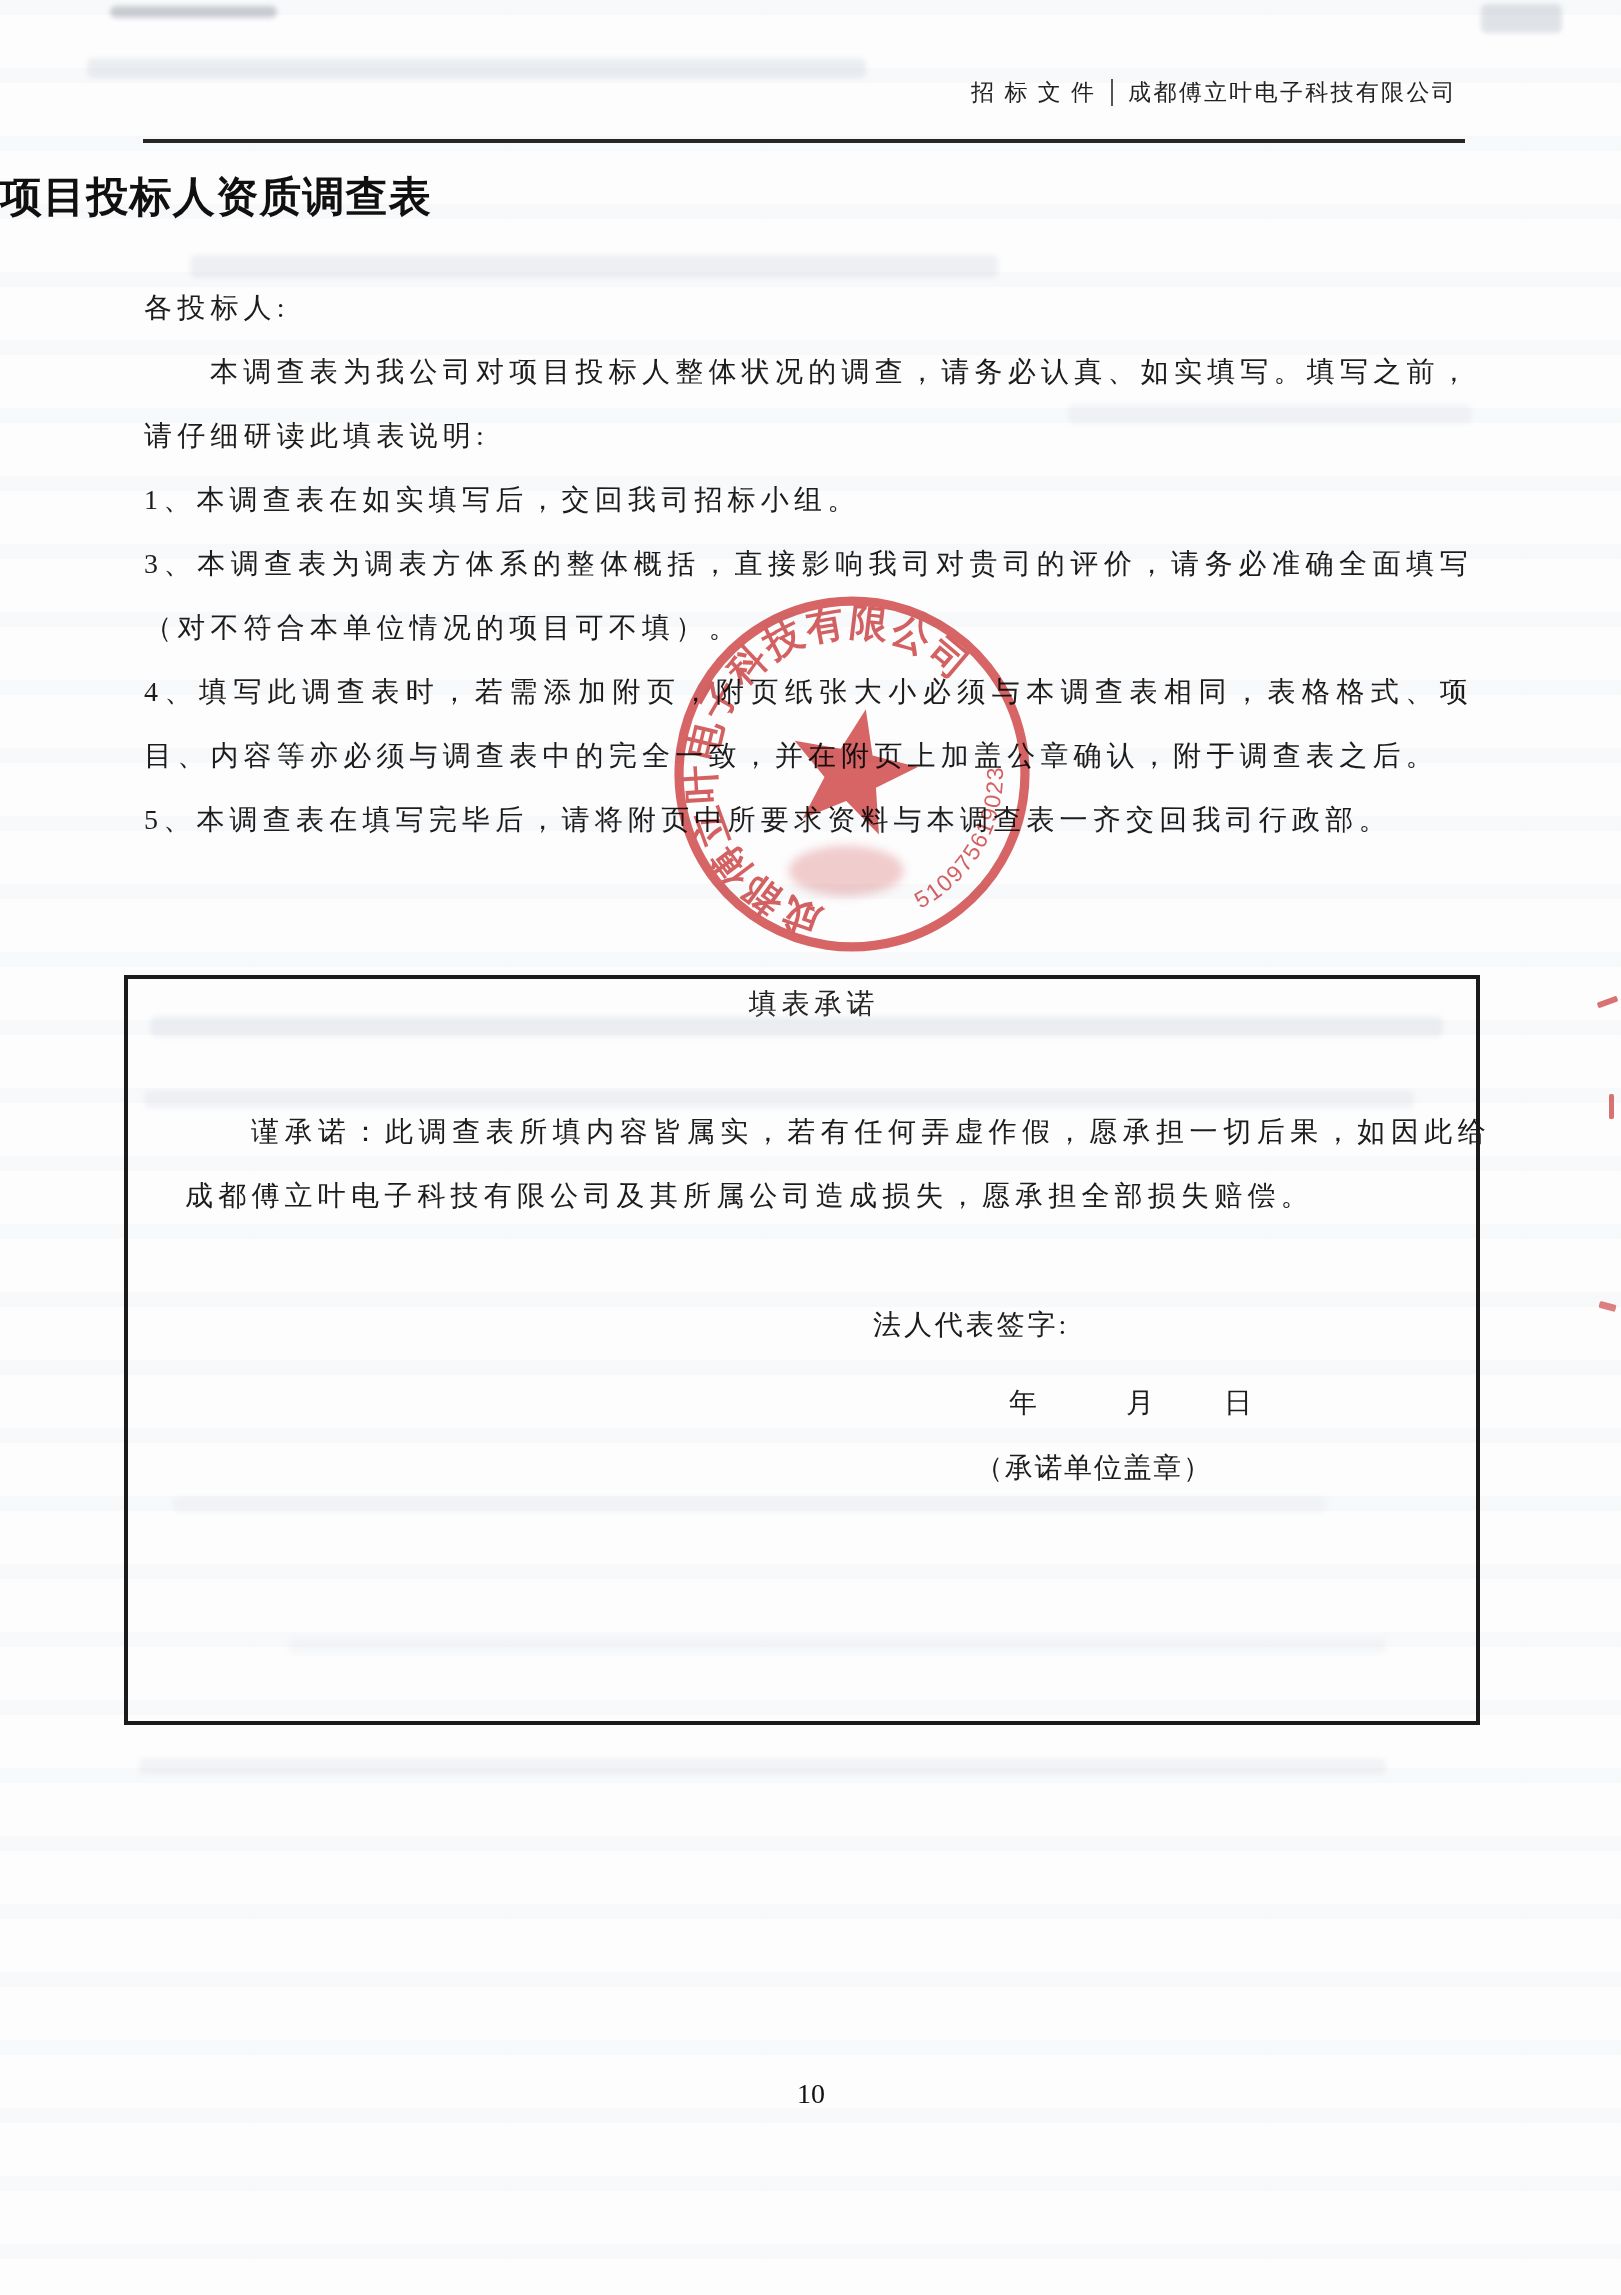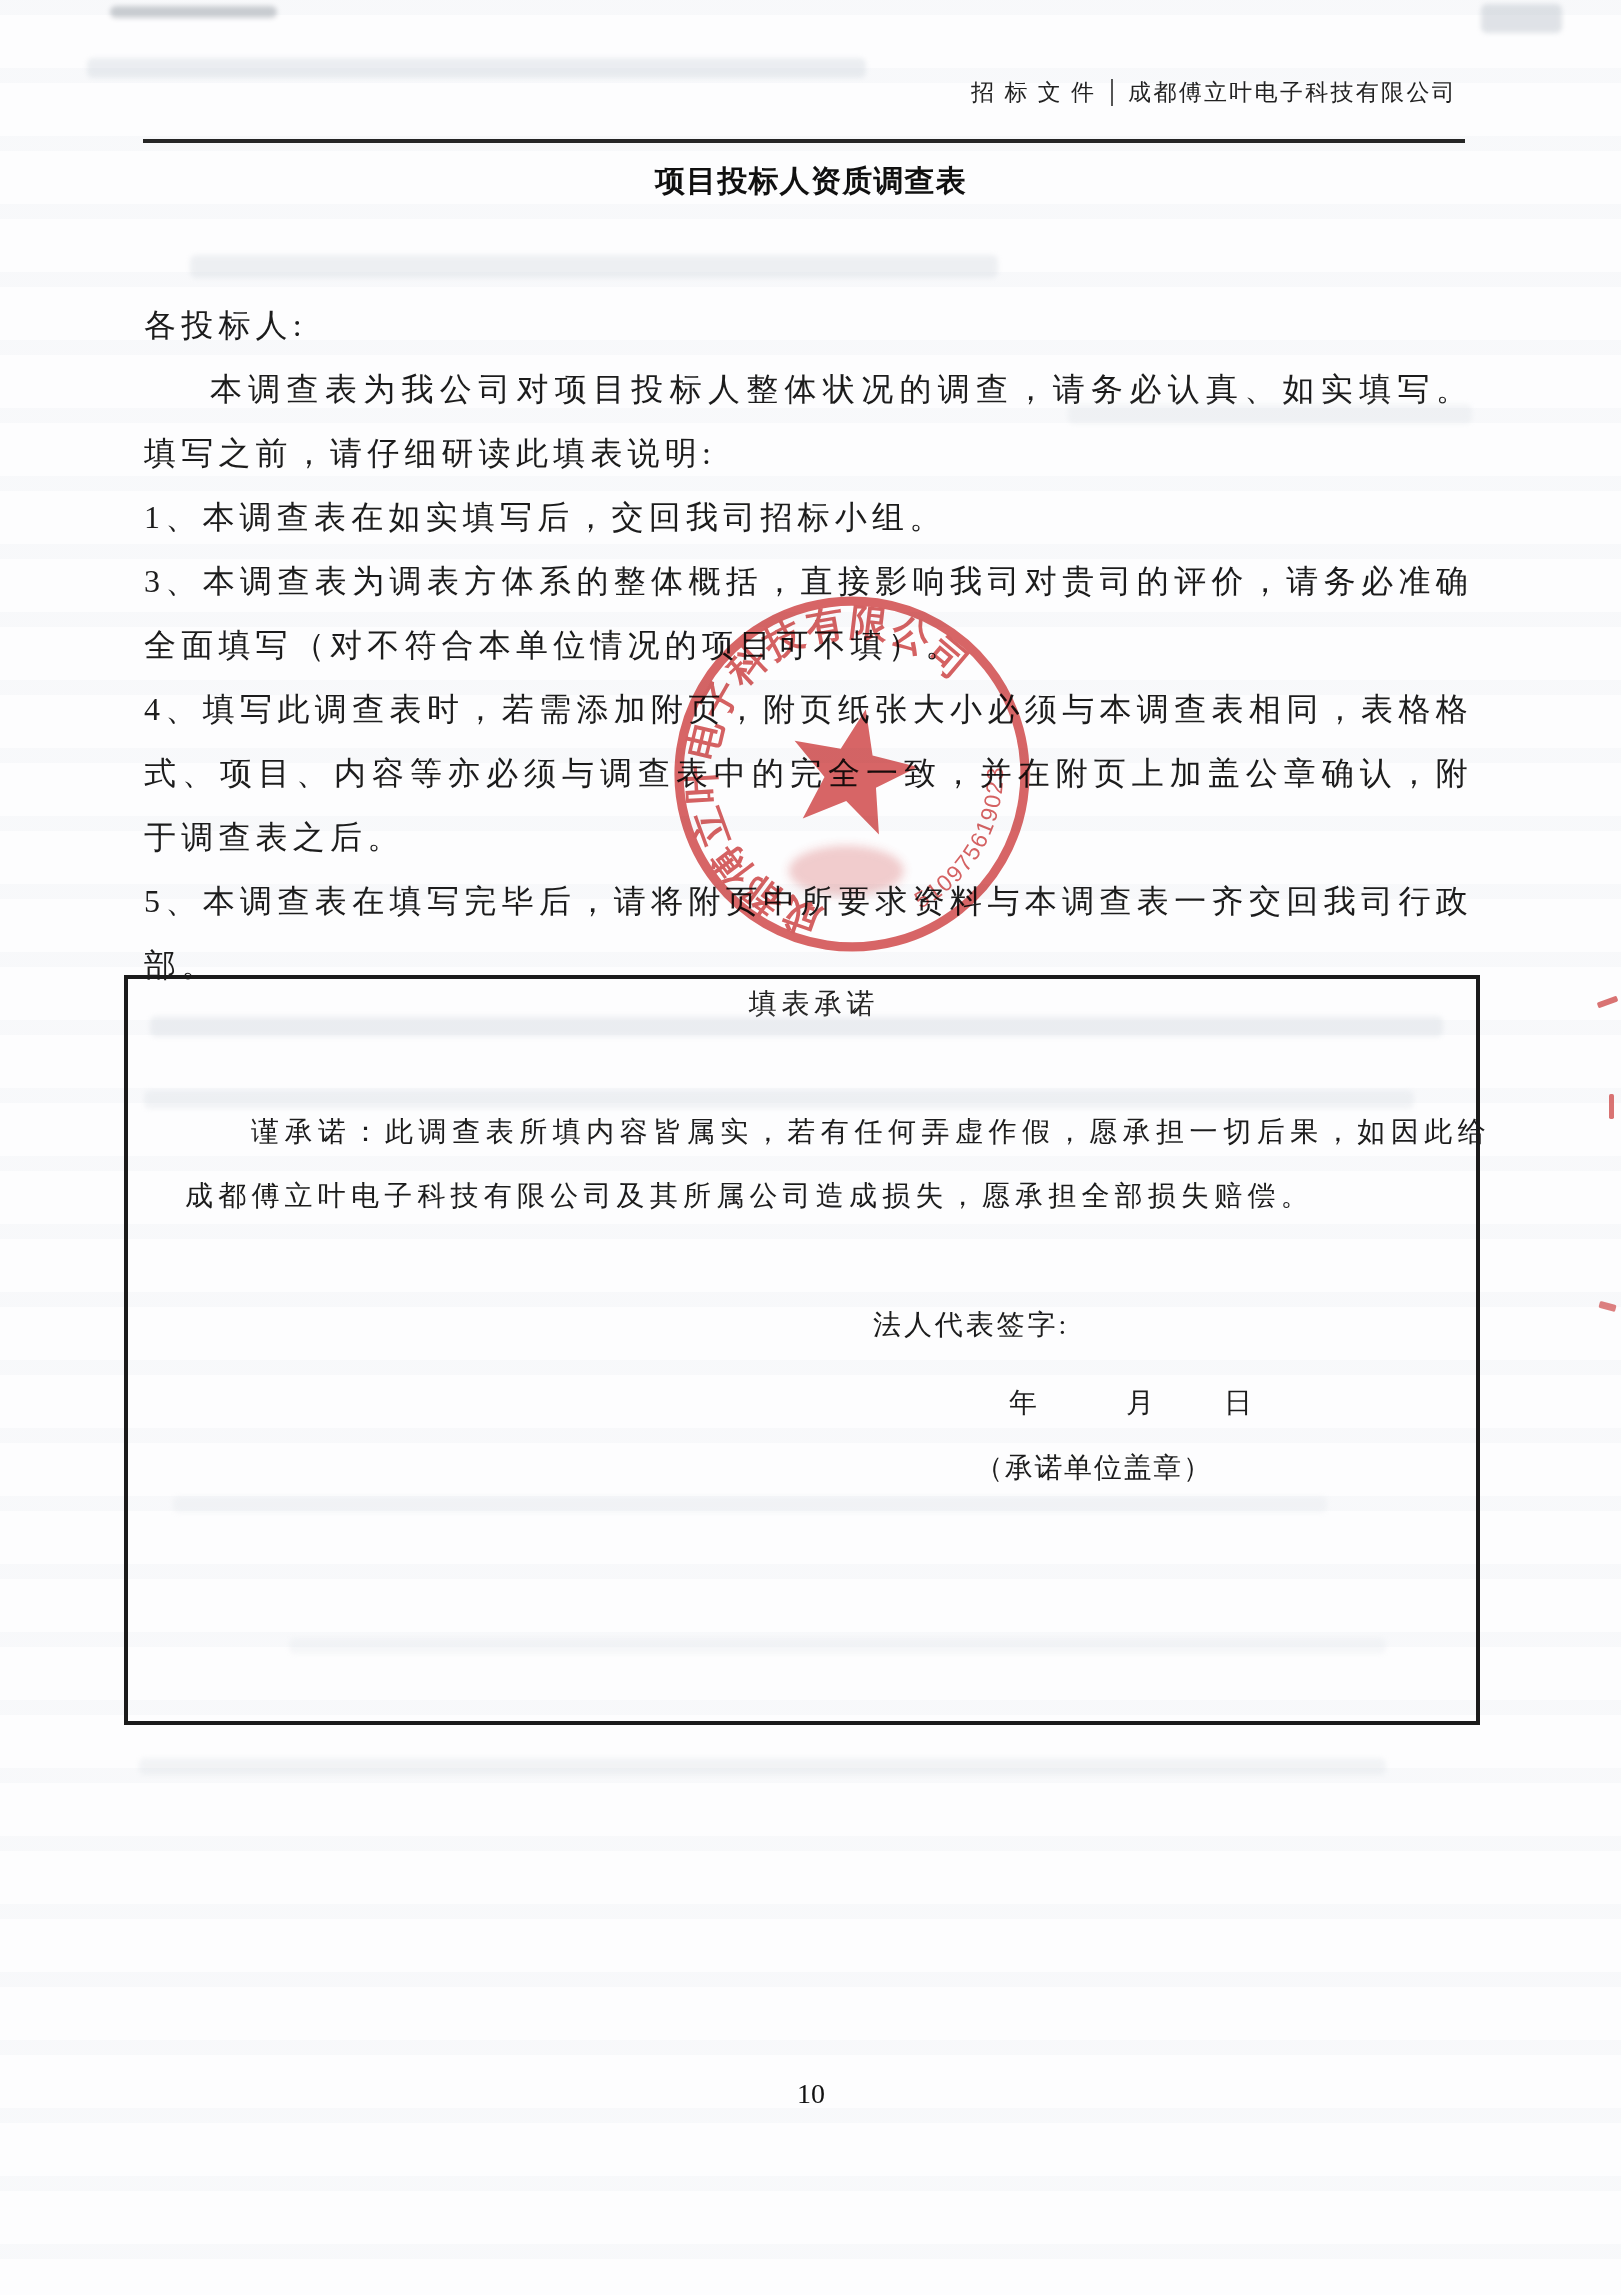--- a/index.html
+++ b/index.html
@@ -31,32 +31,31 @@
   .header-rule {
     position: absolute;
     left: 143px; top: 139px;
     width: 1322px; height: 4px;
     background: #262626;
   }
 
   
   .doc-title {
     position: absolute;
-    top: 161px; left: 0; width: 100%;
-    text-align: center;
-    font-size: 30px; font-weight: bold; color: #101010;
+    top: 169px; left: 0; width: 100%;
+    font-size: 42px; font-weight: bold; color: #101010;
     letter-spacing: 1.2px;
   }
 
   
   .body-text {
     position: absolute;
-    left: 144px; top: 293px;
+    left: 144px; top: 276px;
     width: 1329px;
-    font-size: 32px; letter-spacing: 5.2px;
+    font-size: 28px; letter-spacing: 5.2px;
     line-height: 64px;
     text-align: justify;
   }
   .body-text p { margin: 0; }
   .indent { text-indent: 66px; }
 
   
   .promise-box {
     position: absolute;
     left: 124px; top: 975px;

